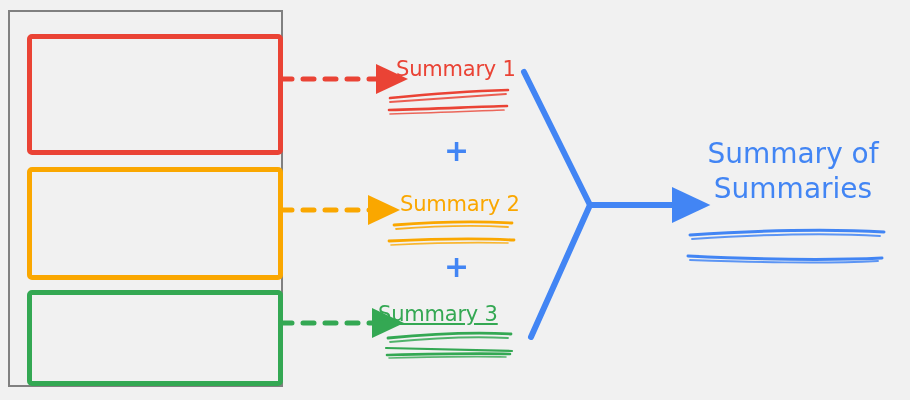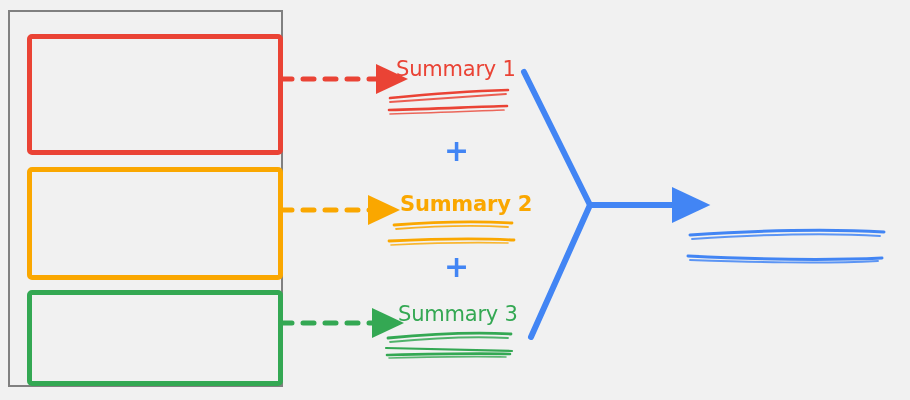--- a/index.html
+++ b/index.html
@@ -49,22 +49,22 @@
   .doc-box.green  { left: 17px;  top: 278px; width: 256px; height: 96px;  border: 5px solid #34A853; }
 
   .summary-label {
     position: absolute;
     font-size: 21px;
     font-weight: 500;
     white-space: nowrap;
     letter-spacing: -0.2px;
   }
   .summary-label.s1 { left: 396px; top: 57px;  color: #EA4335; }
-  .summary-label.s2 { left: 400px; top: 192px; color: #FAA700; font-weight: bold; }
-  .summary-label.s3 { left: 398px; top: 302px; color: #34A853; }
+  .summary-label.s2 { left: 400px; top: 192px; color: #FAA700; }
+  .summary-label.s3 { left: 378px; top: 302px; color: #34A853; text-decoration: underline; }
 
   .plus {
     position: absolute;
     color: #4285F4;
     font-size: 30px;
     font-weight: 600;
     line-height: 1;
   }
   .plus.p1 { left: 444px; top: 136px; }
   .plus.p2 { left: 444px; top: 252px; }
@@ -186,14 +186,18 @@
     <div class="doc-box green"></div>
   </div>
 
   <div class="summary-label s1">Summary 1</div>
   <div class="summary-label s2">Summary 2</div>
   <div class="summary-label s3">Summary 3</div>
 
   <div class="plus p1">+</div>
   <div class="plus p2">+</div>
 
+  <div class="final-title">
+    <span class="ln">Summary of</span>
+    <span class="ln">Summaries</span>
+  </div>
 
 </div>
 
 </body></html>

